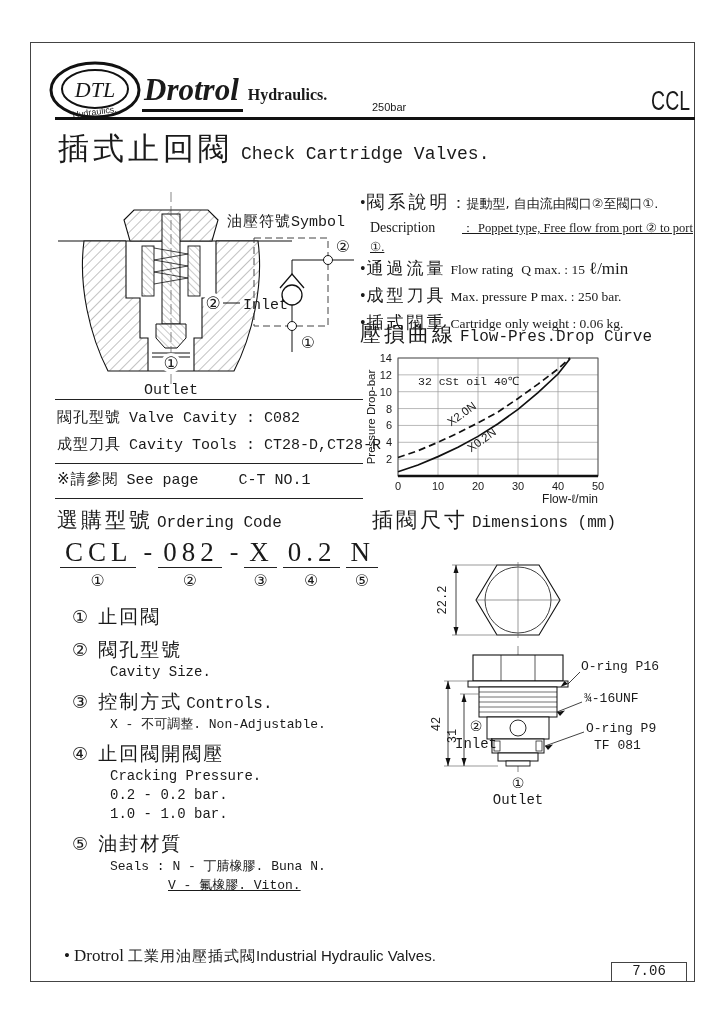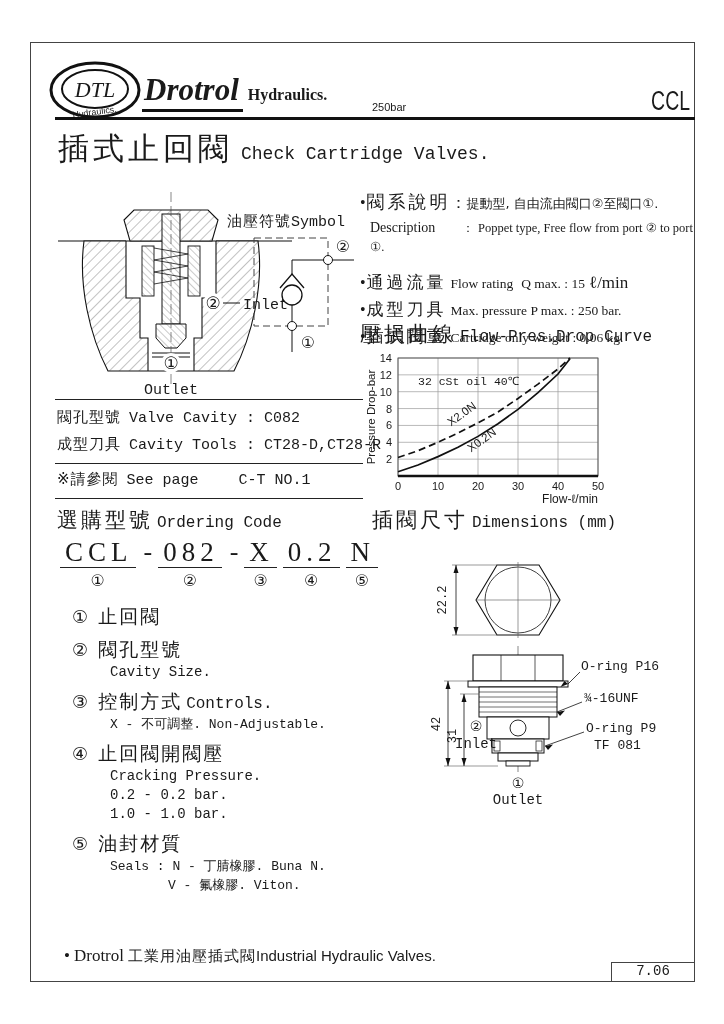--- a/index.html
+++ b/index.html
@@ -40,21 +40,21 @@
 
   
   .specs { position:absolute; left:360px; top:190px; width:336px; }
   .spec-row { margin-bottom:4px; white-space:nowrap; }
   .spec-zh { font-size:17px; letter-spacing:3px; }
   .spec-bullet { font-size:16px; margin-right:1px; }
   .spec-desc-zh { font-size:13px; letter-spacing:0; }
   .spec-en-lbl { font-size:14px; }
   .spec-en { font-size:13.5px; }
   .spec-sm { font-size:12.5px; }
-  .row-descr { margin:2px 0 16px 10px; }
+  .row-descr { margin:2px 0 2px 10px;text-decoration:underline; }
   .row-descr .lbl { display:inline-block; width:92px; }
   .unit { font-size:17px; }
 
   
   .curve-head { position:absolute; left:360px; top:320px; white-space:nowrap; }
   .sec-zh { font-size:21px; letter-spacing:3px; }
   .sec-en { font-size:16px; font-family:"Liberation Mono", monospace; margin-left:4px; }
   .chart { position:absolute; left:364px; top:352px; }
 
   
@@ -76,33 +76,33 @@
   .seg-num { font-size:16px; margin-top:3px; }
 
   .oc-items { position:absolute; left:72px; top:604px; width:300px; }
   .oc-item { margin-bottom:7px; }
   .oc-head { white-space:nowrap; }
   .oc-num { font-size:18px; margin-right:10px; }
   .oc-zh { font-size:19px; letter-spacing:2px; }
   .oc-en { font-size:16px; font-family:"Liberation Mono", monospace; }
   .oc-line { font-size:14px; font-family:"Liberation Mono", monospace;
     margin-left:38px; line-height:19px; white-space:nowrap; }
-  .indent2 { margin-left:96px; }
+  .indent2 { margin-left:96px;text-decoration:underline; }
 
   
   .dim-head { position:absolute; left:372px; top:506px; white-space:nowrap; }
   .dims { position:absolute; left:388px; top:540px; }
 
   
   .footer { position:absolute; left:64px; top:946px; white-space:nowrap; }
   .foot-bullet { font-size:17px; }
   .foot-brand { font-size:17px; }
   .foot-zh { font-size:15px; letter-spacing:1px; }
   .foot-en { font-size:15px; font-family:"Liberation Sans", sans-serif; }
-  .page-num { position:absolute; left:611px; top:962px; width:84px; height:20px;
+  .page-num { position:absolute; left:611px; top:962px; width:76px; height:20px;
     border:1.5px solid #444; box-sizing:border-box; text-align:center;
     font-size:14px; line-height:17px; font-family:"Liberation Mono", monospace; }
 
   svg text { fill:#1a1a1a; }
 </style>
 </head>
 <body>
 
 <div class="page">
   <div class="border-box"></div>

